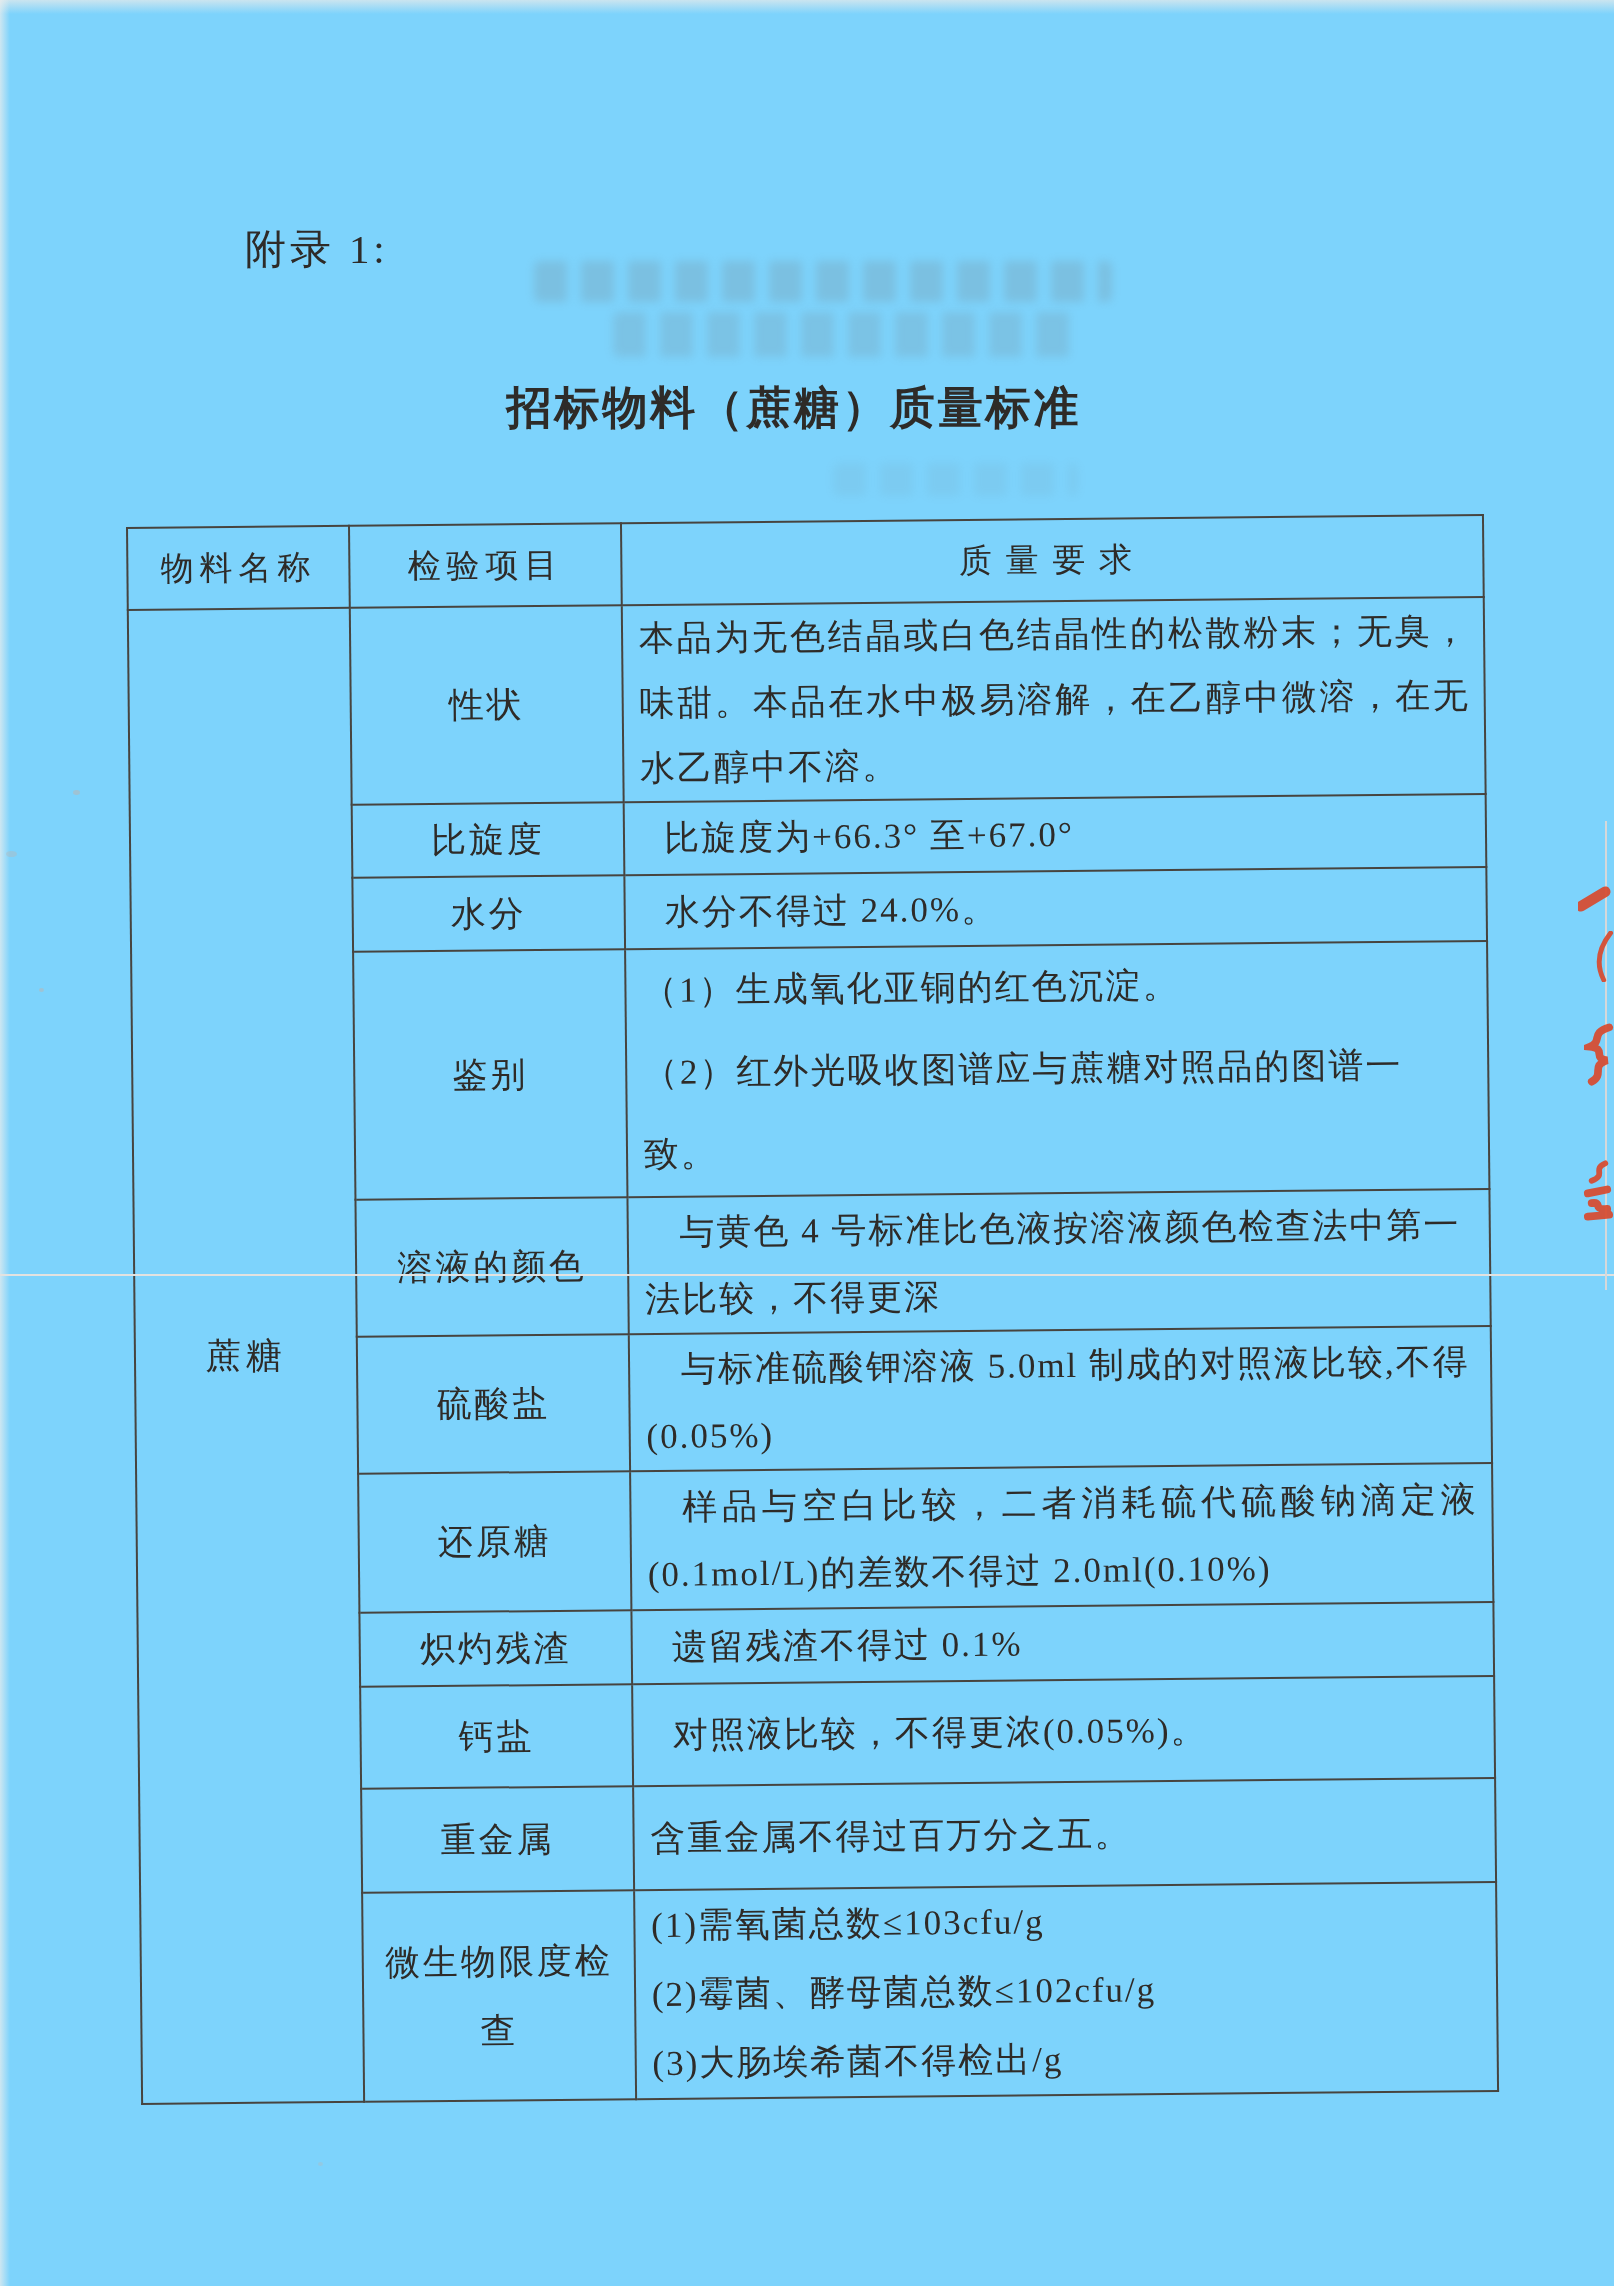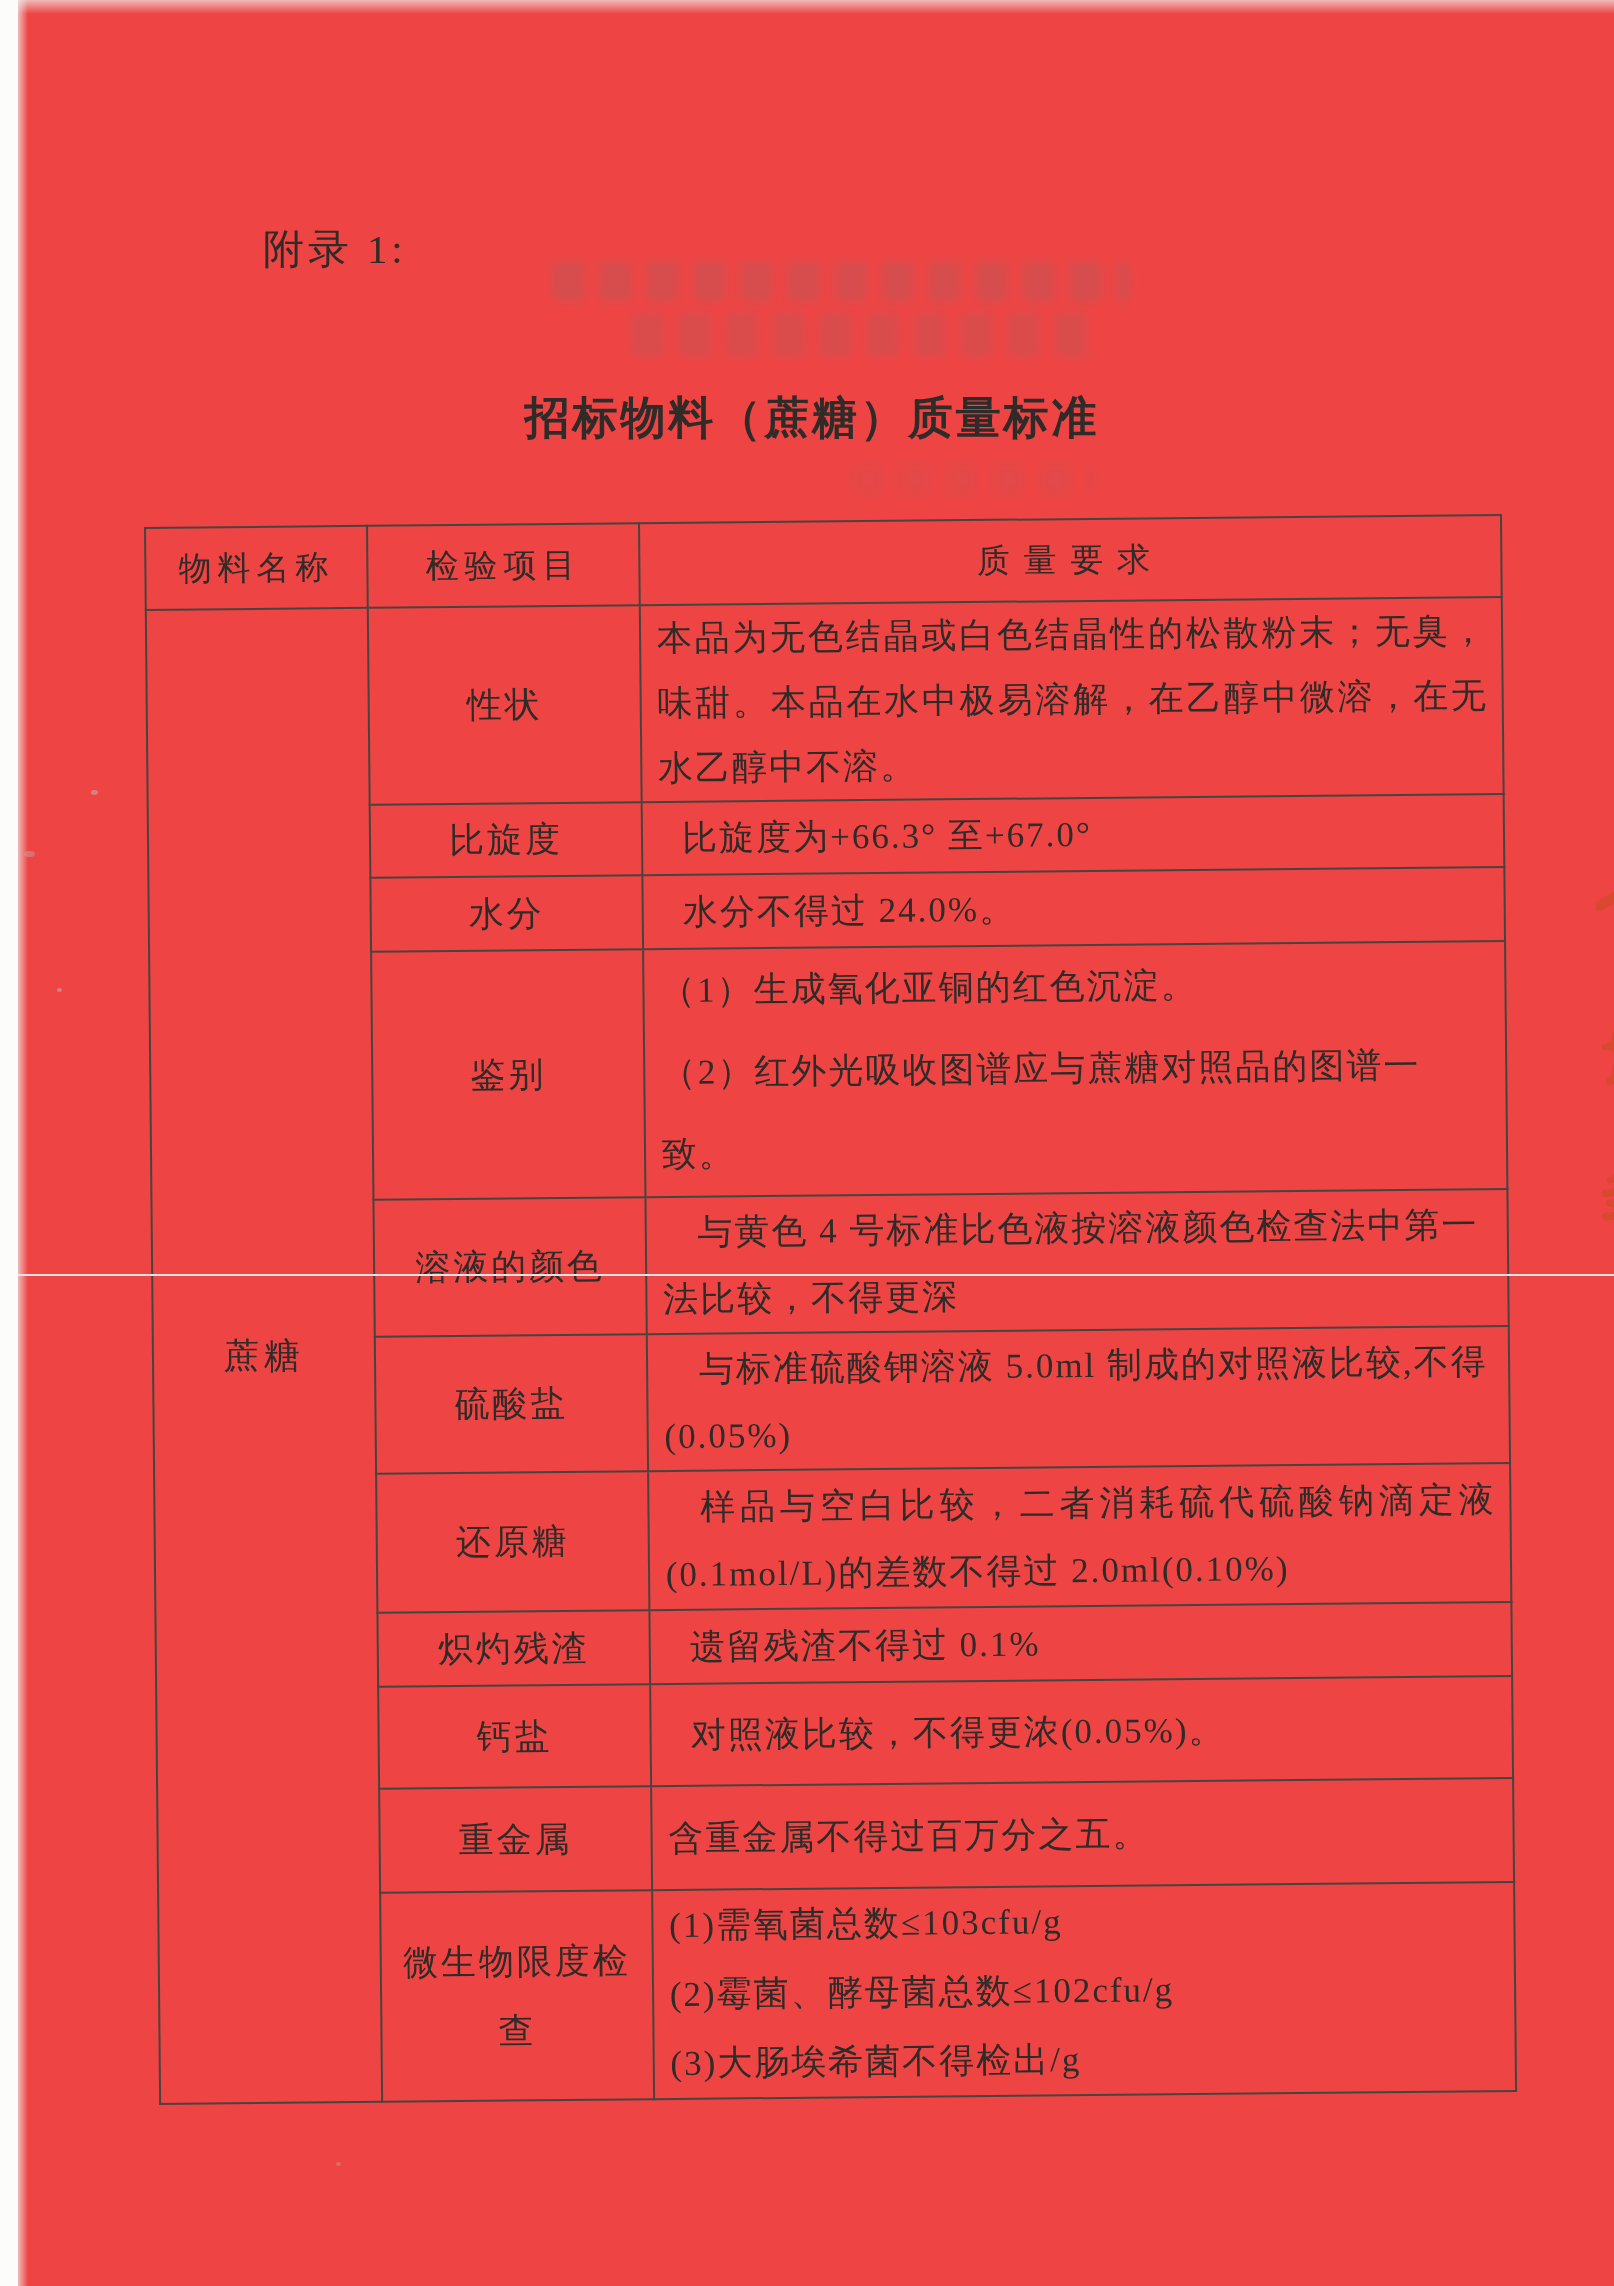--- a/index.html
+++ b/index.html
@@ -2,28 +2,28 @@
 <html><head>
 <meta charset="utf-8">
 <style>
   html,body{margin:0;padding:0;}
   body{
     width:1614px;height:2287px;position:relative;overflow:hidden;
     background:#fcfcfb;
     font-family:"Liberation Serif","DejaVu Serif",serif;
     color:#2e2b28;
   }
-  .page{position:absolute;inset:0;background:#ef4444;margin-left:18px;}
+  .page{position:absolute;inset:0;background:#7dd3fc;}
   .edge-top{position:absolute;top:0;left:0;right:0;height:13.7px;
     background:linear-gradient(#ececea,rgba(255,255,255,0));opacity:.7;}
   .edge-left{position:absolute;top:0;left:0;bottom:0;width:9.8px;
     background:linear-gradient(90deg,#efefed,rgba(255,255,255,0));opacity:.7;}
 
   .appendix{position:absolute;left:245px;top:222px;font-size:41px;letter-spacing:3.9px;}
-  .doc-title{position:absolute;left:0;top:388px;width:1588px;text-align:center;
+  .doc-title{position:absolute;left:0;top:378px;width:1588px;text-align:center;
     font-size:45px;font-weight:600;letter-spacing:2.9px;}
 
   
   .ghost{position:absolute;filter:blur(4.9px);opacity:.30;border-radius:5.9px;
     background:repeating-linear-gradient(90deg,rgba(115,115,115,.65) 0 33px,rgba(115,115,115,0) 33px 47px);}
   .ghost.g1{left:534px;top:261px;width:578px;height:41px;}
   .ghost.g2{left:613px;top:312px;width:461px;height:45px;opacity:.26;}
   .ghost.g3{left:833px;top:463px;width:245px;height:33px;opacity:.12;}
 
   

